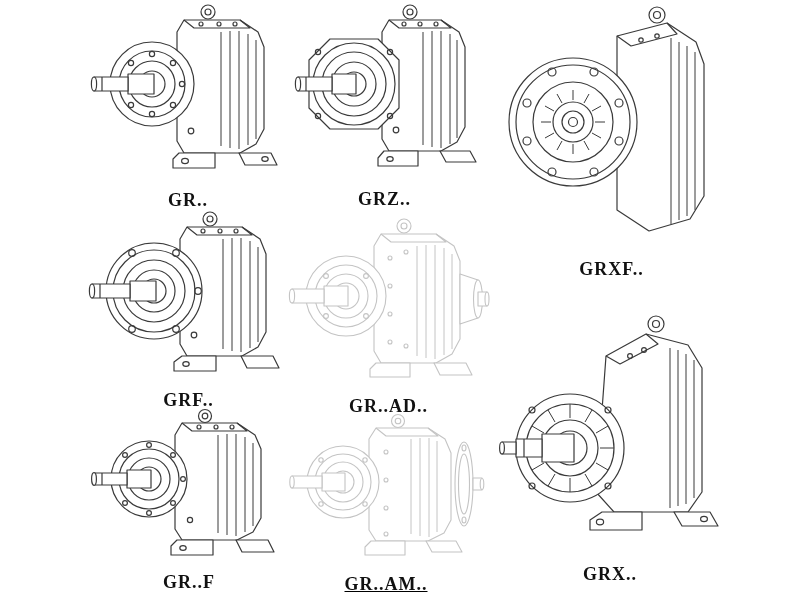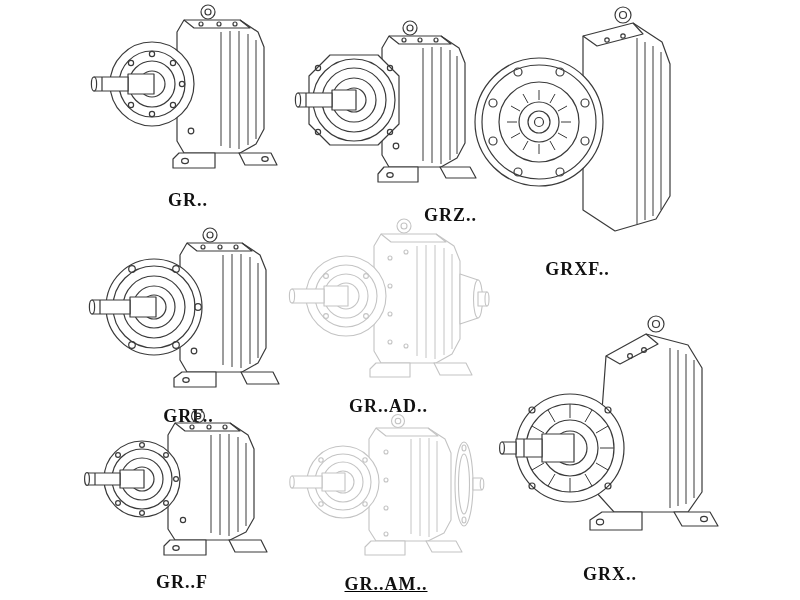--- a/index.html
+++ b/index.html
@@ -45,21 +45,21 @@
           <circle cx="34" cy="84" r="2.6" fill="none"></circle>
         <path d="M40,74 L66,74 L66,94 L40,94 Z"></path>
         <path d="M6,77 L40,77 L40,91 L6,91 Z"></path>
         <ellipse cx="6" cy="84" rx="2.6" ry="7"></ellipse>
         <path d="M14,77 V91" fill="none"></path>
       </g>
     </svg>
     <figcaption class="cap">GR..</figcaption>
   </figure>
 
-  <figure class="item" style="left:292px;top:16px;width:185px;align-items:flex-end;">
+  <figure class="item" style="left:292px;top:0;width:185px;">
     <svg width="185" height="185" viewBox="0 0 185 185">
       <g fill="#ffffff" stroke-width="1.2" stroke-linejoin="round" stroke="#3a3a3a">
         <path d="M97,20 L149,20 L167,32 L173,47 L173,127 L165,142 L149,151 L97,151 L90,139 L90,32 Z"></path>
         <path d="M97,20 L107,28 L159,28 L149,20" fill="none"></path>
         <path d="M131,32 V145 M140,31 V147 M149,31 V148 M158,34 V144 M165,40 V138" fill="none" stroke-width="1"></path>
         <circle cx="112" cy="24" r="2" fill="none"></circle>
           <circle cx="128" cy="24" r="2" fill="none"></circle>
           <circle cx="144" cy="24" r="2" fill="none"></circle>
         <circle cx="118" cy="12" r="7" fill="none"></circle>
           <circle cx="118" cy="12" r="3" fill="none"></circle>
@@ -78,21 +78,21 @@
           <circle cx="26" cy="116" r="2.6" fill="none"></circle>
         <path d="M40,74 L64,74 L64,94 L40,94 Z"></path>
         <path d="M6,77 L40,77 L40,91 L6,91 Z"></path>
         <ellipse cx="6" cy="84" rx="2.6" ry="7"></ellipse>
         <path d="M14,77 V91" fill="none"></path>
       </g>
     </svg>
     <figcaption class="cap">GRZ..</figcaption>
   </figure>
 
-  <figure class="item" style="left:460px;top:0;width:235px;">
+  <figure class="item" style="left:494px;top:0;width:235px;">
     <svg width="225" height="255" viewBox="0 0 225 255">
       <g fill="#ffffff" stroke-width="1.2" stroke-linejoin="round" stroke="#3a3a3a">
         <path d="M118,36 L168,23 L197,42 L205,64 L205,196 L191,219 L150,231 L118,210 Z"></path>
         <path d="M118,36 L132,46 L178,34 L168,23" fill="none"></path>
         <path d="M172,38 V224 M180,42 V220 M188,46 V216 M196,52 V210" fill="none" stroke-width="1"></path>
         <circle cx="142" cy="40" r="2.2" fill="none"></circle>
           <circle cx="158" cy="36" r="2.2" fill="none"></circle>
         <circle cx="158" cy="15" r="8" fill="none"></circle>
           <circle cx="158" cy="15" r="3.5" fill="none"></circle>
         <circle cx="74" cy="122" r="64"></circle>
@@ -108,21 +108,21 @@
         <circle cx="74" cy="122" r="40" fill="none"></circle>
         <path d="M96,122 L106,122 M93,133 L102,138 M85,141 L90,150 M74,144 L74,154 M63,141 L58,150 M55,133 L46,138 M52,122 L42,122 M55,111 L46,106 M63,103 L58,94 M74,100 L74,90 M85,103 L90,94 M93,111 L102,106" fill="none" stroke-width="1"></path>
         <circle cx="74" cy="122" r="20" fill="none"></circle>
         <circle cx="74" cy="122" r="11" fill="none"></circle>
         <circle cx="74" cy="122" r="4.5" fill="none"></circle>
       </g>
     </svg>
     <figcaption class="cap">GRXF..</figcaption>
   </figure>
 
-  <figure class="item" style="left:86px;top:224px;width:205px;">
+  <figure class="item" style="left:86px;top:208px;width:205px;">
     <svg width="205" height="178" viewBox="0 0 205 178">
       <g fill="#ffffff" stroke-width="1.2" stroke-linejoin="round" stroke="#3a3a3a">
         <path d="M101,19 L156,19 L174,31 L180,46 L180,124 L172,139 L156,148 L101,148 L94,136 L94,31 Z"></path>
         <path d="M101,19 L111,27 L166,27 L156,19" fill="none"></path>
         <path d="M137,31 V141 M146,30 V143 M155,30 V144 M164,33 V140 M172,39 V134" fill="none" stroke-width="1"></path>
         <circle cx="117" cy="23" r="2" fill="none"></circle>
           <circle cx="134" cy="23" r="2" fill="none"></circle>
           <circle cx="150" cy="23" r="2" fill="none"></circle>
         <circle cx="124" cy="11" r="7" fill="none"></circle>
           <circle cx="124" cy="11" r="3" fill="none"></circle>
@@ -212,21 +212,21 @@
         <path d="M52,136 L84,136 L84,164 L52,164 Z"></path>
         <path d="M26,141 L52,141 L52,159 L26,159 Z"></path>
         <path d="M12,144 L26,144 L26,156 L12,156 Z"></path>
         <ellipse cx="12" cy="150" rx="2.4" ry="6"></ellipse>
         <path d="M34,141 V159" fill="none"></path>
       </g>
     </svg>
     <figcaption class="cap">GRX..</figcaption>
   </figure>
 
-  <figure class="item" style="left:82px;top:406px;width:200px;">
+  <figure class="item" style="left:89px;top:406px;width:200px;">
     <svg width="200" height="162" viewBox="0 0 200 162">
       <g fill="#ffffff" stroke-width="1.2" stroke-linejoin="round" stroke="#3a3a3a">
         <path d="M93,17 L148,17 L166,29 L172,43 L172,112 L164,126 L148,134 L93,134 L86,123 L86,29 Z"></path>
         <path d="M93,17 L103,25 L158,25 L148,17" fill="none"></path>
         <path d="M129,29 V127 M138,28 V129 M147,28 V130 M156,31 V126 M164,37 V120" fill="none" stroke-width="1"></path>
         <circle cx="110" cy="21" r="2" fill="none"></circle>
           <circle cx="127" cy="21" r="2" fill="none"></circle>
           <circle cx="143" cy="21" r="2" fill="none"></circle>
         <circle cx="116" cy="10" r="6.5" fill="none"></circle>
           <circle cx="116" cy="10" r="2.8" fill="none"></circle>

